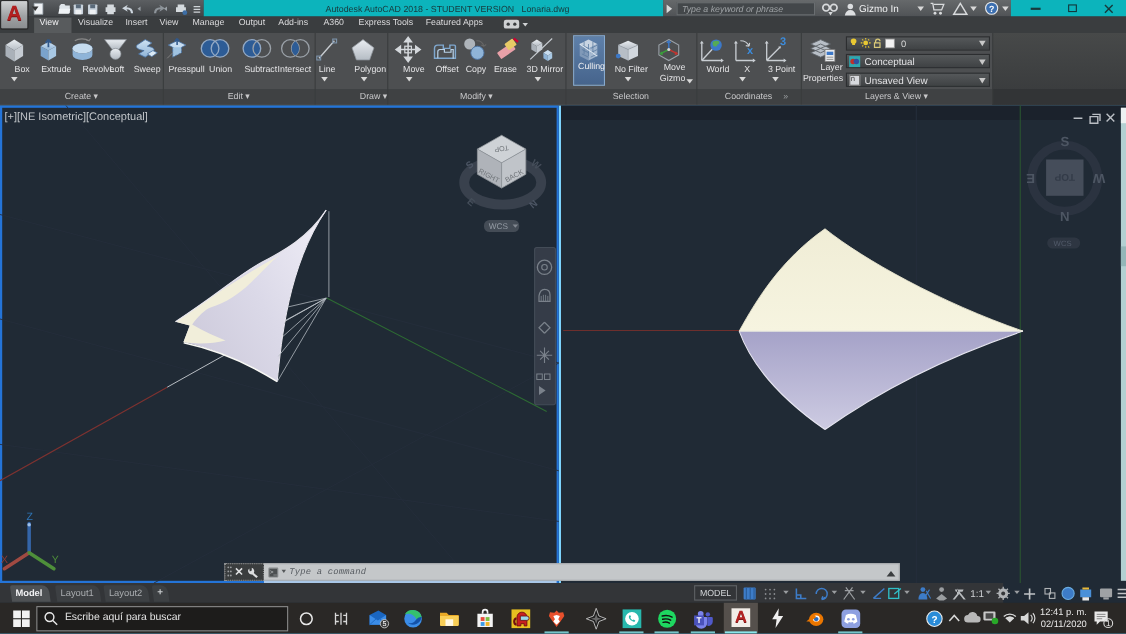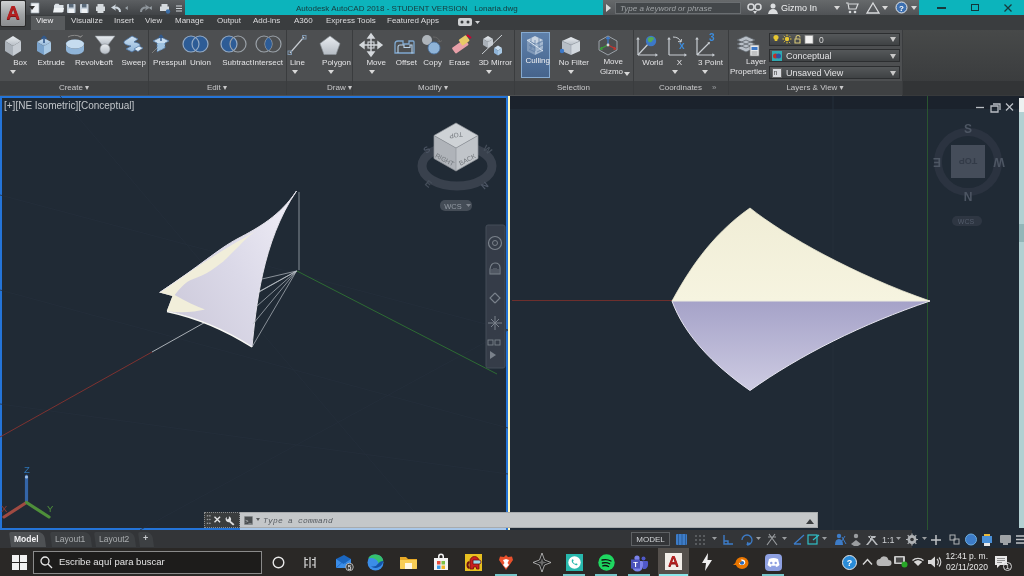--- a/index.html
+++ b/index.html
@@ -349,21 +349,21 @@
 <div class="ab lbl" style="left:593px;top:27px;width:30px;line-height:10px">Move<br>Gizmo</div>
 <div class="ab" style="left:624px;top:42px;width:0;height:0;border:3px solid transparent;border-top:4px solid #d8d8d8"></div>
 <div class="ab lbl" style="left:633px;top:28px;width:30px">World</div>
 <div class="ab lbl" style="left:668px;top:28px;width:14px">X</div>
 <div class="ab" style="left:672px;top:40px;width:0;height:0;border:3px solid transparent;border-top:4px solid #d8d8d8"></div>
 <div class="ab lbl" style="left:687px;top:28px;width:36px">3 Point</div>
 <div class="ab" style="left:702px;top:40px;width:0;height:0;border:3px solid transparent;border-top:4px solid #d8d8d8"></div>
 <div class="ab lbl" style="left:730px;top:27px;width:36px;line-height:10px">Layer<br>Properties</div>
 </div>
 
-<div class="ab" id="vparea" style="left:0;top:96px;width:1024px;height:434px;background:#fef9c3">
+<div class="ab" id="vparea" style="left:0;top:96px;width:1024px;height:434px;background:#7dd3fc">
 
  <div class="ab" style="left:0;top:0;width:508px;height:434px;background:#202a35;border:2px solid #2474d8"></div>
  <svg class="ab" style="left:0;top:0" width="508" height="434" viewBox="0 96 508 434">
 
   <g stroke="#242e3b" stroke-width="0.8">
    <path d="M0,195 L508,330"></path>
         <path d="M0,290 L508,428"></path>
         <path d="M0,404 L508,474"></path>
    <path d="M140,530 L508,330"></path>
         <path d="M60,96 L430,530"></path>

